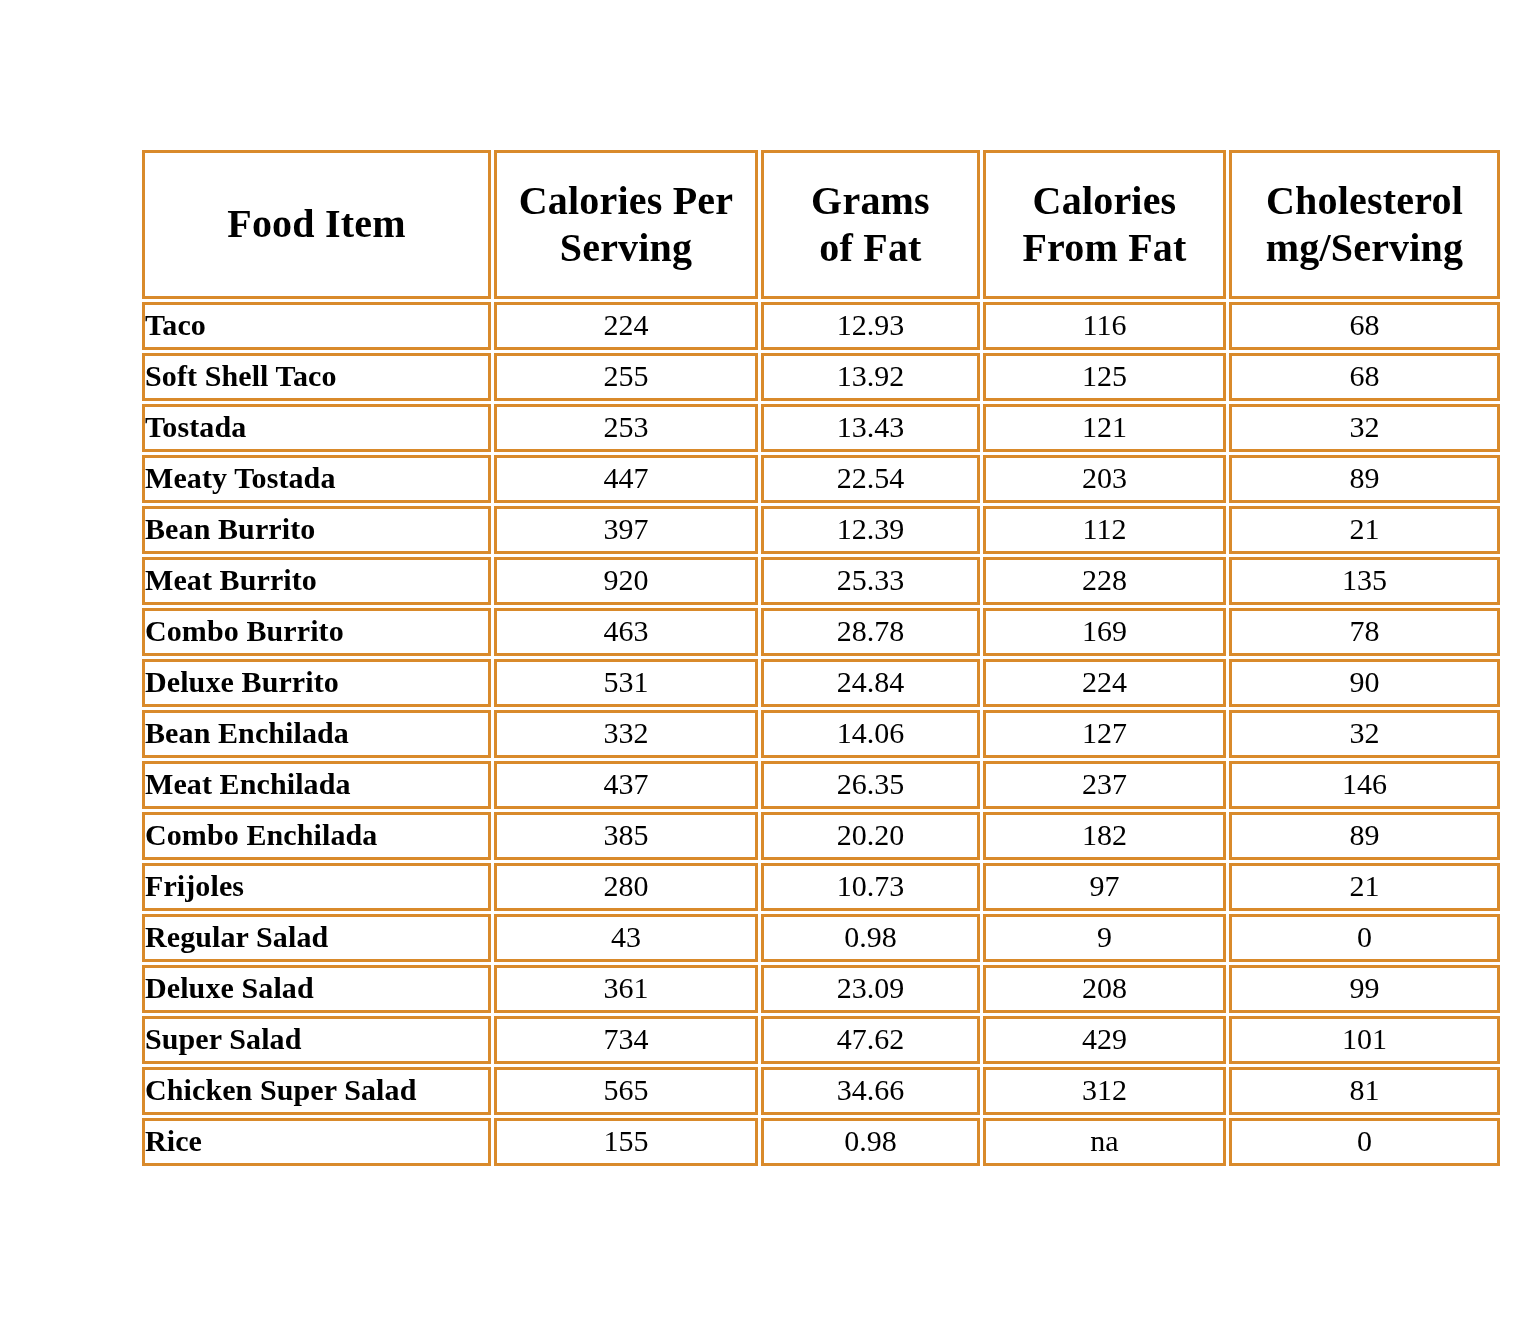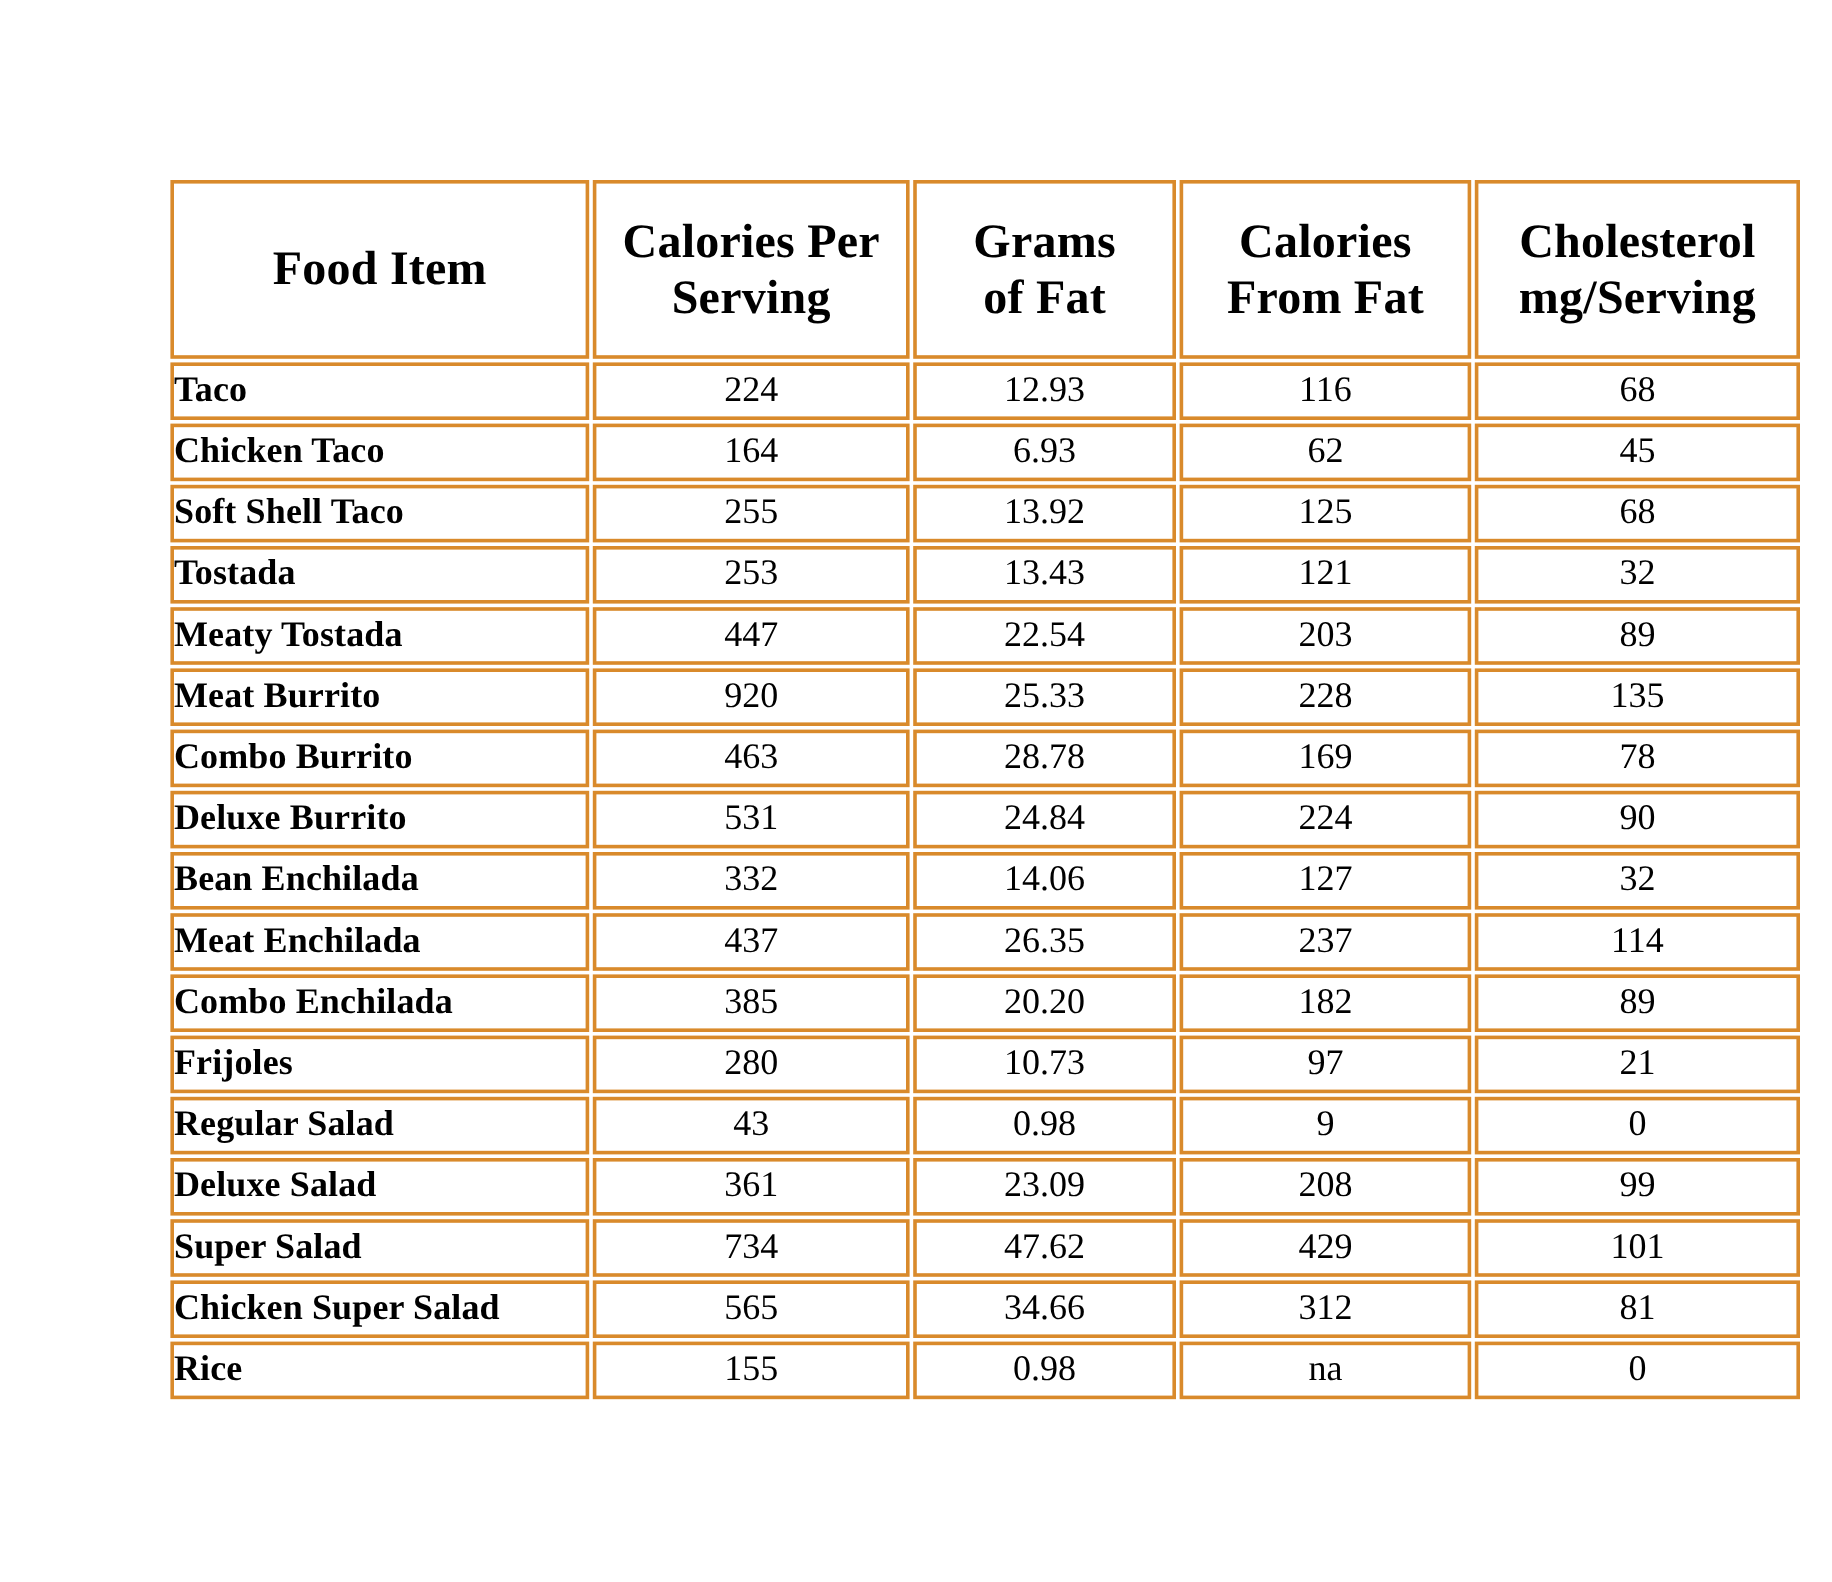--- a/index.html
+++ b/index.html
@@ -130,27 +130,20 @@
       </thead>
       <tbody id="table-body">
           <tr>
             <td class="food">Taco</td>
             <td class="num">224</td>
             <td class="num">12.93</td>
             <td class="num">116</td>
             <td class="num">68</td>
           </tr>
           <tr>
-            <td class="food">Chicken Taco</td>
-            <td class="num">164</td>
-            <td class="num">6.93</td>
-            <td class="num">62</td>
-            <td class="num">45</td>
-          </tr>
-          <tr>
             <td class="food">Soft Shell Taco</td>
             <td class="num">255</td>
             <td class="num">13.92</td>
             <td class="num">125</td>
             <td class="num">68</td>
           </tr>
           <tr>
             <td class="food">Tostada</td>
             <td class="num">253</td>
             <td class="num">13.43</td>
@@ -158,20 +151,27 @@
             <td class="num">32</td>
           </tr>
           <tr>
             <td class="food">Meaty Tostada</td>
             <td class="num">447</td>
             <td class="num">22.54</td>
             <td class="num">203</td>
             <td class="num">89</td>
           </tr>
           <tr>
+            <td class="food">Bean Burrito</td>
+            <td class="num">397</td>
+            <td class="num">12.39</td>
+            <td class="num">112</td>
+            <td class="num">21</td>
+          </tr>
+          <tr>
             <td class="food">Meat Burrito</td>
             <td class="num">920</td>
             <td class="num">25.33</td>
             <td class="num">228</td>
             <td class="num">135</td>
           </tr>
           <tr>
             <td class="food">Combo Burrito</td>
             <td class="num">463</td>
             <td class="num">28.78</td>
@@ -190,21 +190,21 @@
             <td class="num">332</td>
             <td class="num">14.06</td>
             <td class="num">127</td>
             <td class="num">32</td>
           </tr>
           <tr>
             <td class="food">Meat Enchilada</td>
             <td class="num">437</td>
             <td class="num">26.35</td>
             <td class="num">237</td>
-            <td class="num">114</td>
+            <td class="num">146</td>
           </tr>
           <tr>
             <td class="food">Combo Enchilada</td>
             <td class="num">385</td>
             <td class="num">20.20</td>
             <td class="num">182</td>
             <td class="num">89</td>
           </tr>
           <tr>
             <td class="food">Frijoles</td>

